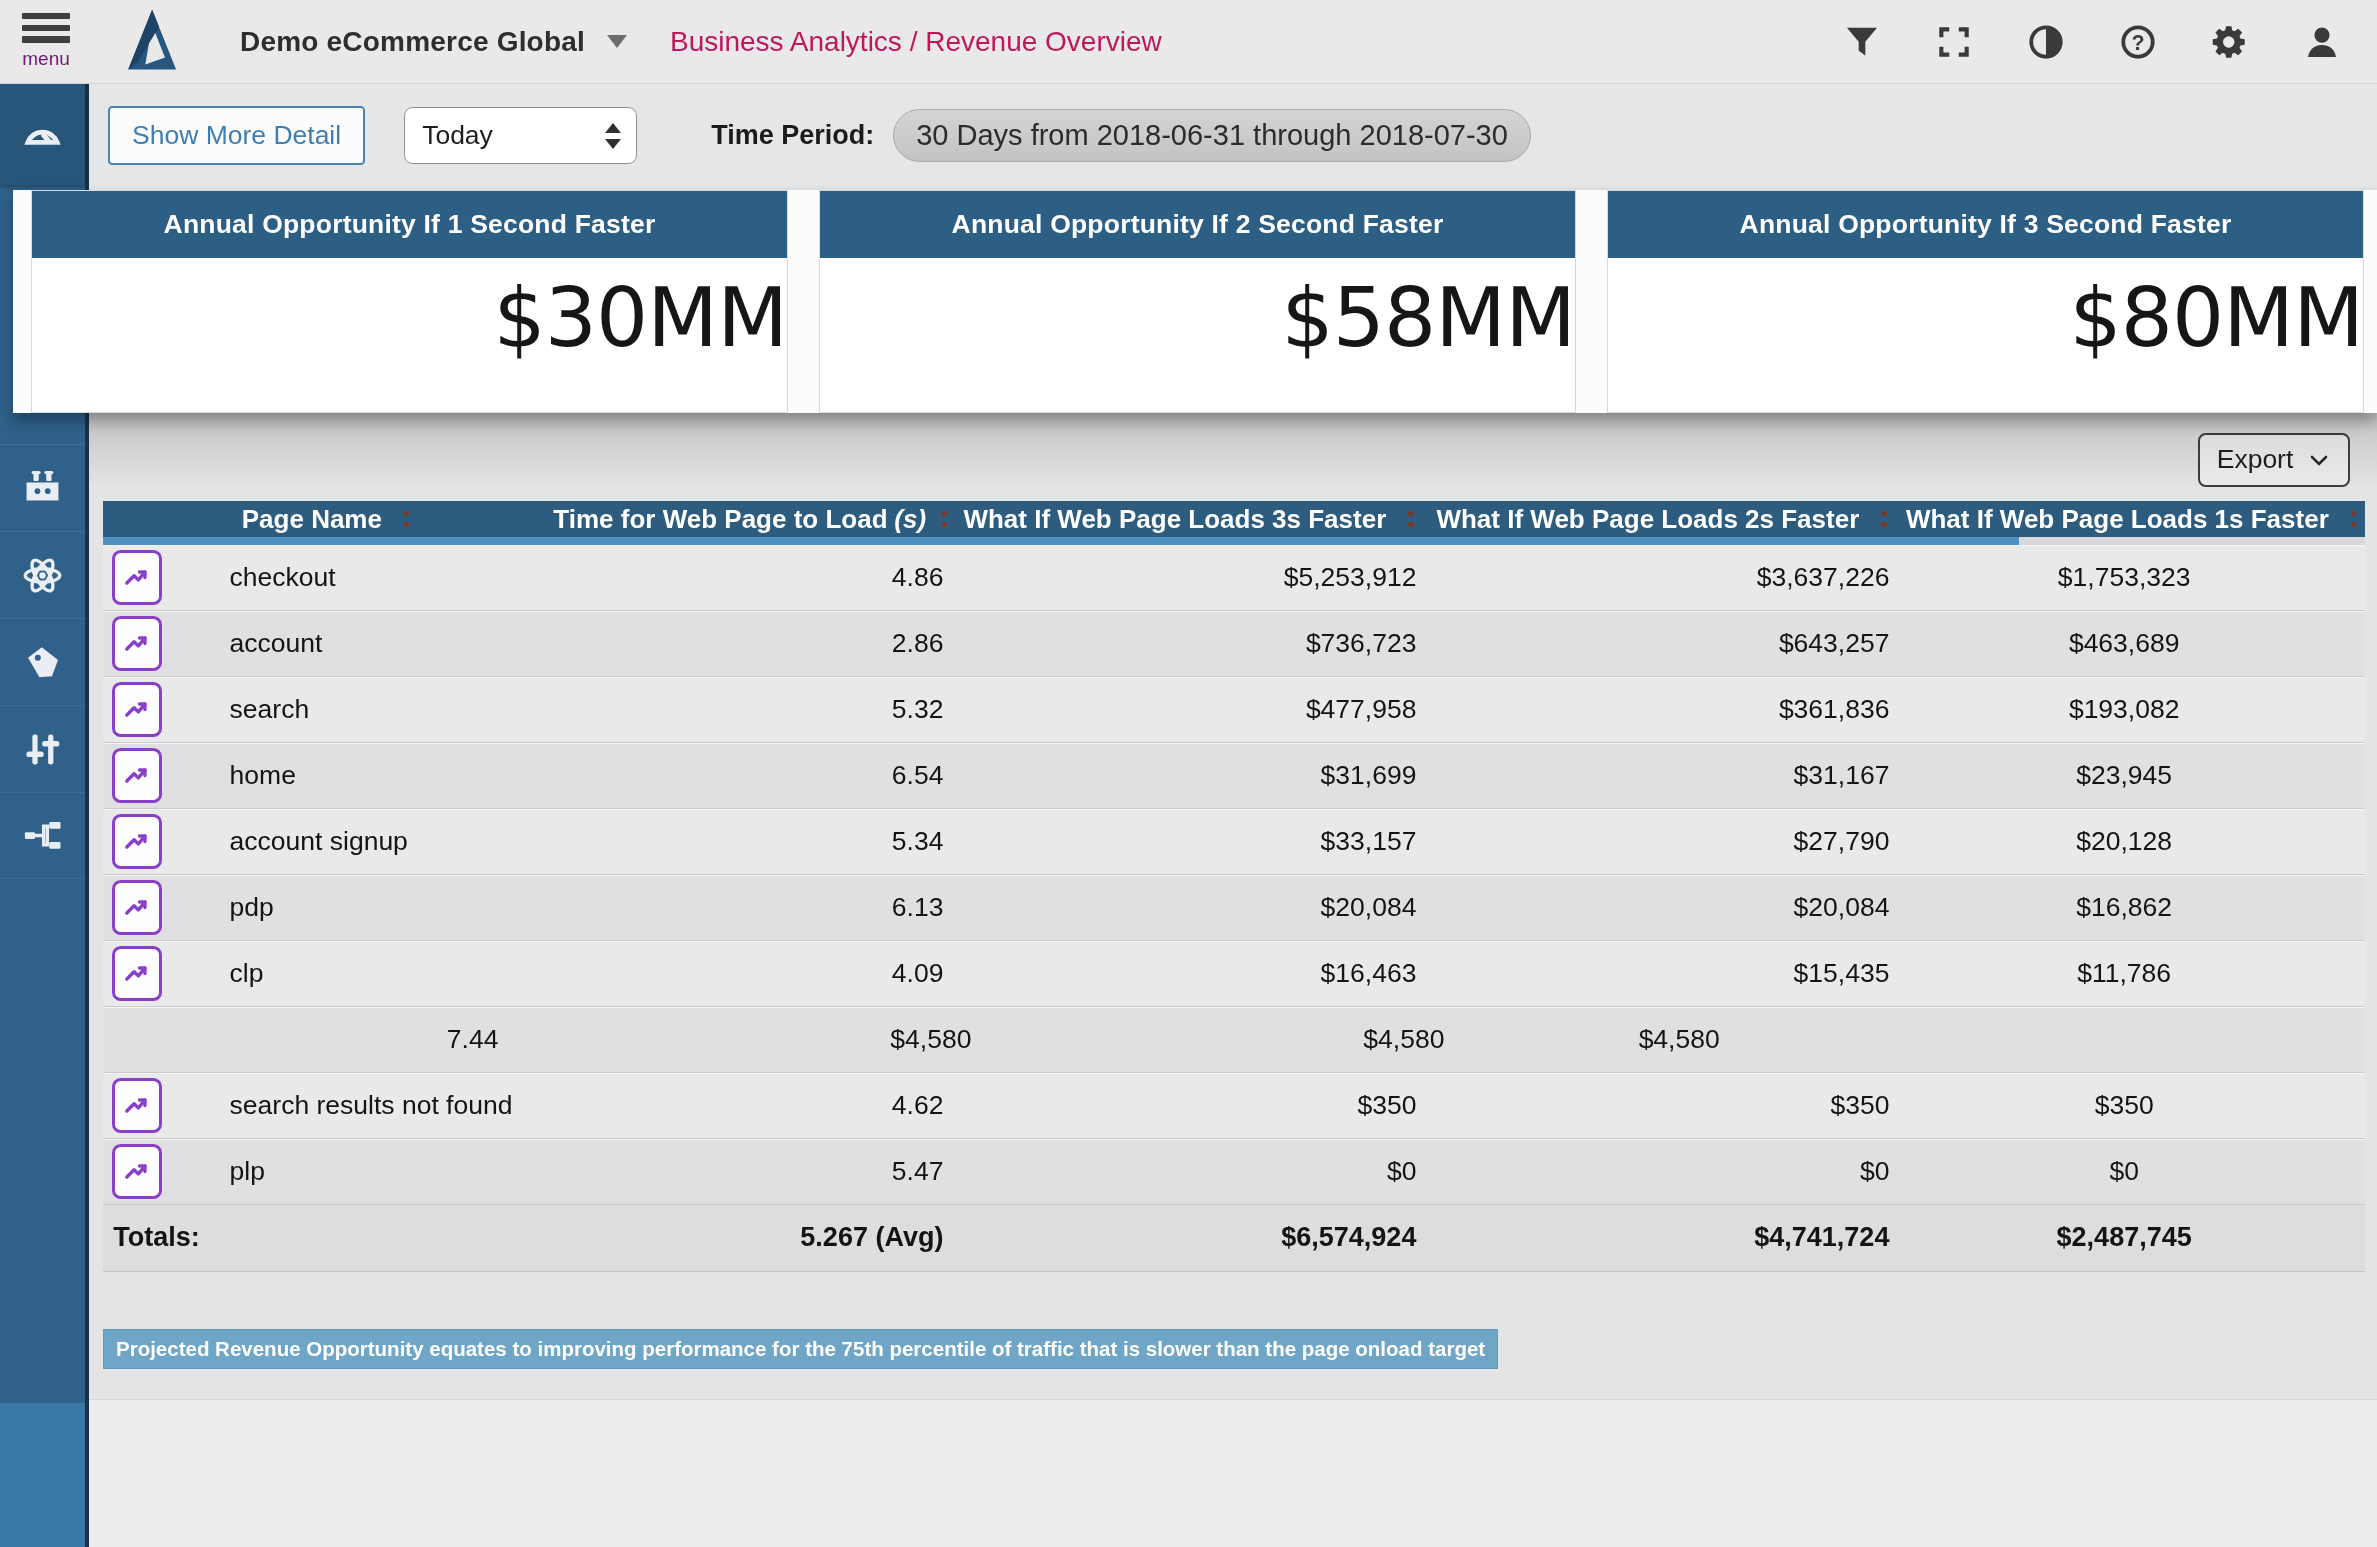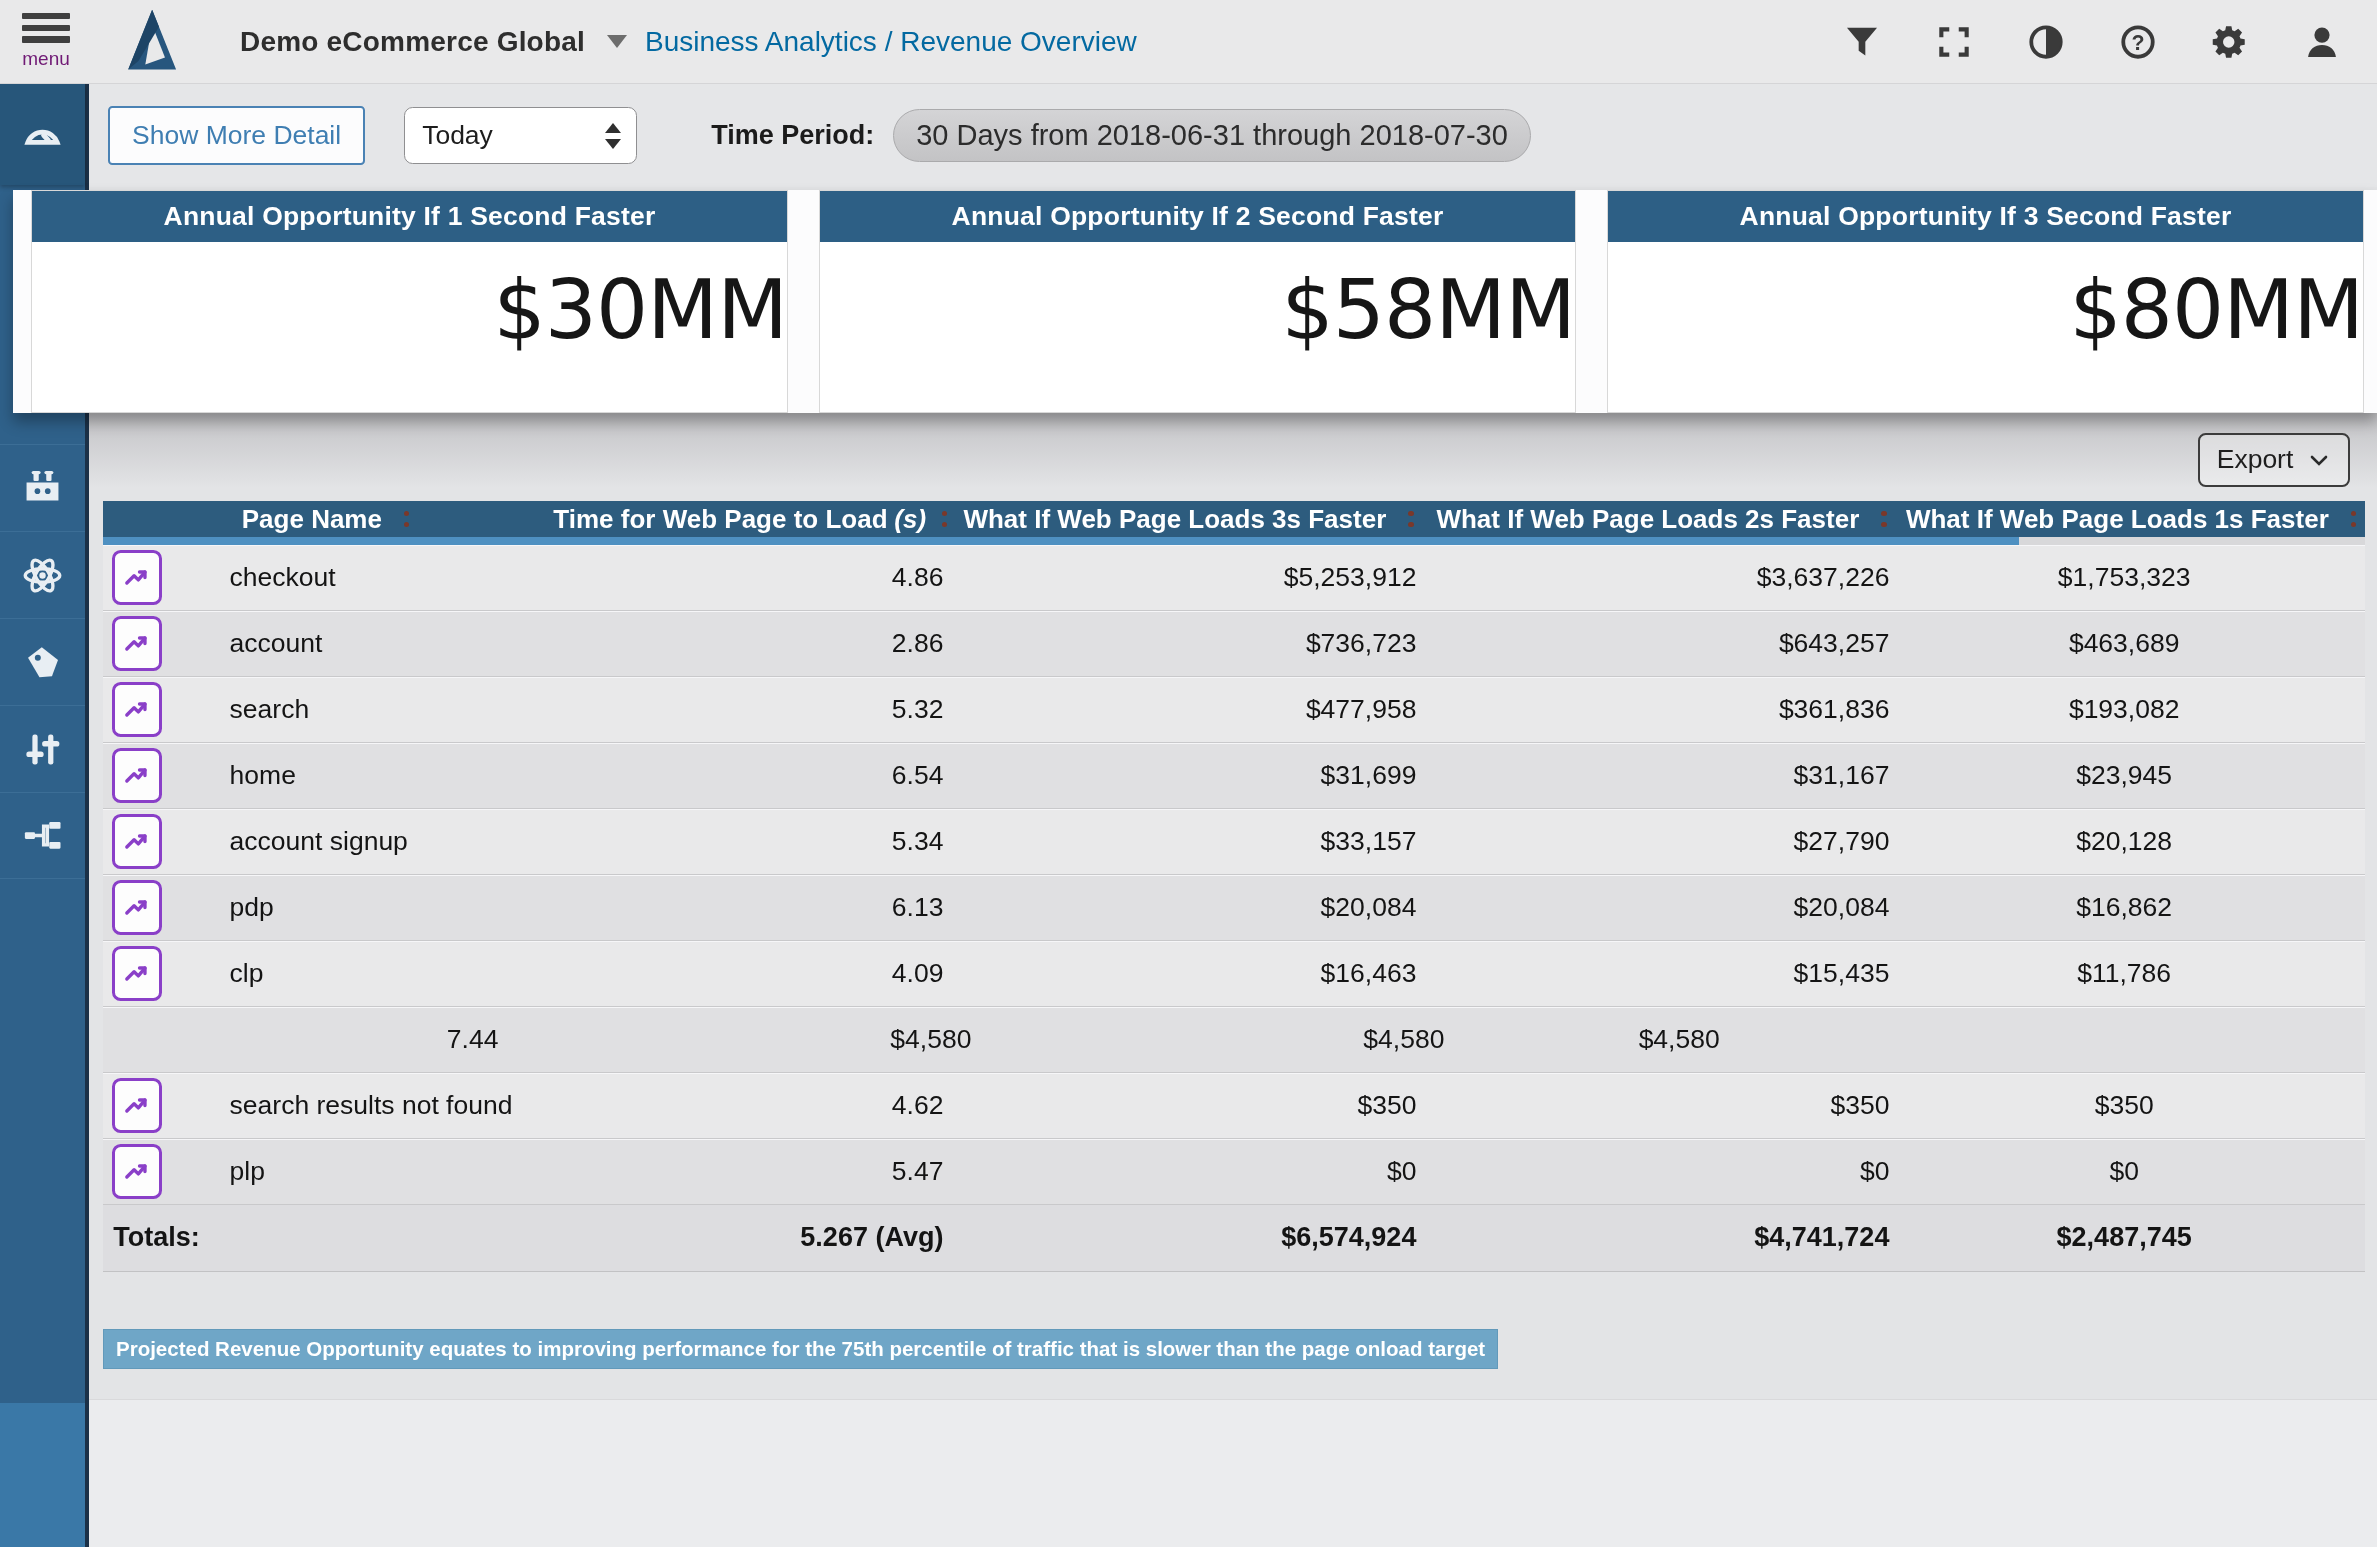--- a/index.html
+++ b/index.html
@@ -11,21 +11,21 @@
     background:#e9e9ea; border-bottom:1.7px solid #d5d5d7; display:flex; align-items:center;
     padding:0 36px 0 22px; z-index:20; }
   .menu-wrap { display:flex; flex-direction:column; align-items:center; gap:5.1px; cursor:pointer; }
   .menu-bars { display:flex; flex-direction:column; gap:5.1px; }
   .menu-bars i { display:block; width:48px; height:6.8px; background:#3f3f3f; border-radius:0.9px; }
   .menu-label { font-size:19px; color:#701a75; }
   .logo { margin-left:53px; }
   .org { margin-left:57px; font-size:28px; font-weight:700; color:#2e2e2e; letter-spacing:0.2px; }
   .org-caret { margin-left:22px; width:0; height:0; border-left:10.3px solid transparent;
     border-right:10.3px solid transparent; border-top:13px solid #6d6d6d; }
-  .breadcrumb { margin-left:18px; font-size:28px; color:#0369a1; }
+  .breadcrumb { margin-left:43px; font-size:28px; color:#be185d; }
   .topbar-icons { margin-left:auto; display:flex; align-items:center; gap:53px; }
   .tb-icon { width:39px; height:39px; display:flex; align-items:center; justify-content:center; cursor:pointer; }
   .tb-icon svg { width:38px; height:38px; }
 
   
   .sidebar { position:absolute; left:0; top:84px; bottom:0; width:89px;
     background:#2f618a; border-right:4.3px solid #1b3148; z-index:10; }
   .sb-active { height:101px; background:#27567a; display:flex; align-items:center; justify-content:center;
     box-shadow:0 2.6px 4.3px rgba(0,0,0,.25); cursor:pointer; }
   .sb-group { position:absolute; left:0; right:0; top:360px; }
@@ -49,21 +49,21 @@
   .select .arrows i.dn { border-top:10.3px solid #2f2f2f; }
   .tp-label { margin-left:74px; font-size:27px; font-weight:700; color:#1b1b1b; }
   .tp-pill { margin-left:19px; background:linear-gradient(#d4d4d6,#c3c3c5); border:1.7px solid #aaaaac;
     border-radius:34px; font-size:29px; color:#2c2c2c; padding:9.4px 22px; }
 
   
   .cards-panel { position:absolute; left:13px; right:0; top:190px; height:223px; background:#fcfcfd;
     box-shadow:0 8.6px 13.7px rgba(0,0,0,.30); z-index:12; display:flex; gap:31px;
     padding:0 13px 0 18px; }
   .card { flex:1; border:1.7px solid #d8d8d8; background:#fff; display:flex; flex-direction:column; }
-  .card-head { height:51px; background:#2d5f85; color:#fff; font-size:26.5px; font-weight:700;
+  .card-head { height:67px; background:#2d5f85; color:#fff; font-size:26.5px; font-weight:700;
     display:flex; align-items:center; justify-content:center; letter-spacing:0.2px; }
   .card-body { flex:1; display:flex; align-items:center; justify-content:flex-end; padding-bottom:35px; }
   .card-value { font-family:"DejaVu Sans", sans-serif; font-size:82px; color:#161616; letter-spacing:-0.9px; }
 
   .shade-band { position:absolute; left:89px; right:0; top:413px; height:75px;
     background:linear-gradient(#c3c3c6, #e3e4e6); z-index:1; }
   .bottom-strip { position:absolute; left:89px; right:0; top:1399px; bottom:0;
     background:#ebecee; border-top:0.9px solid #d9d9db; z-index:1; }
 
   .export-btn { position:absolute; right:27px; top:433px; z-index:6; background:rgba(250,250,250,.35);

